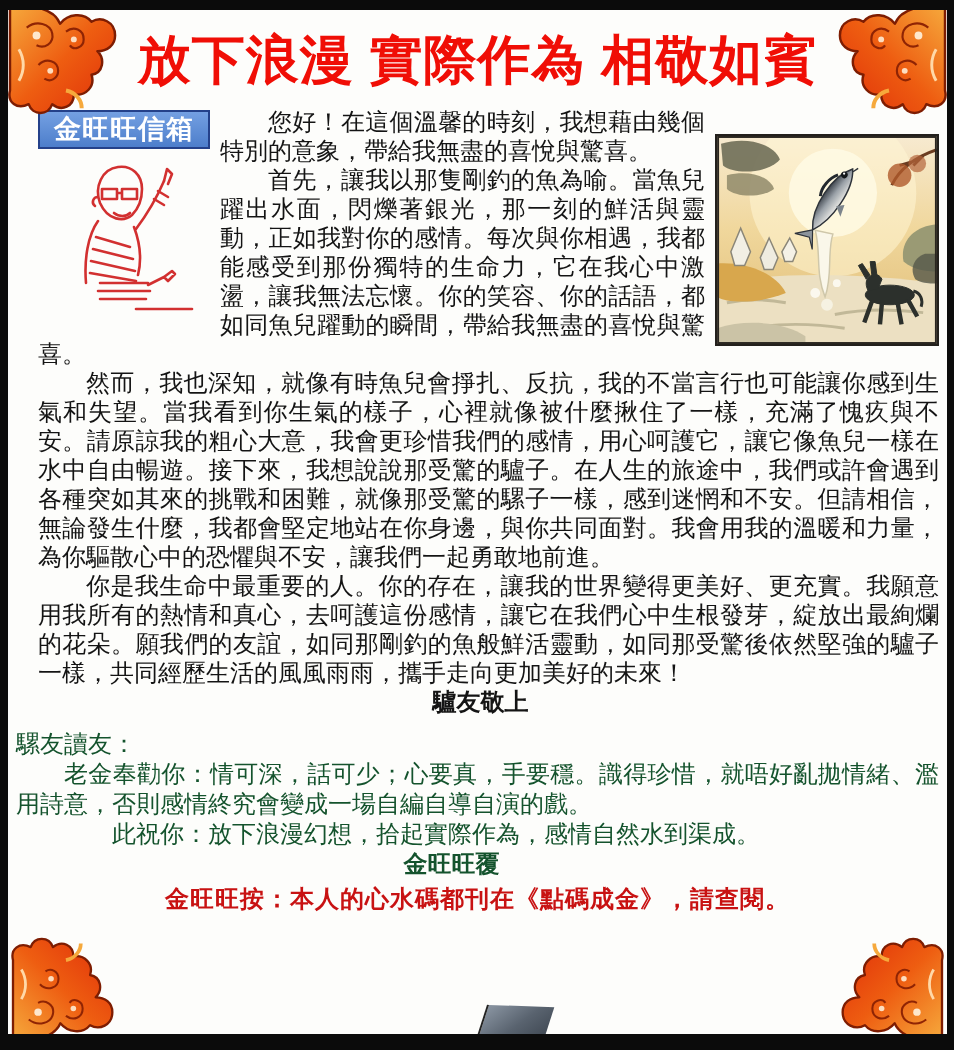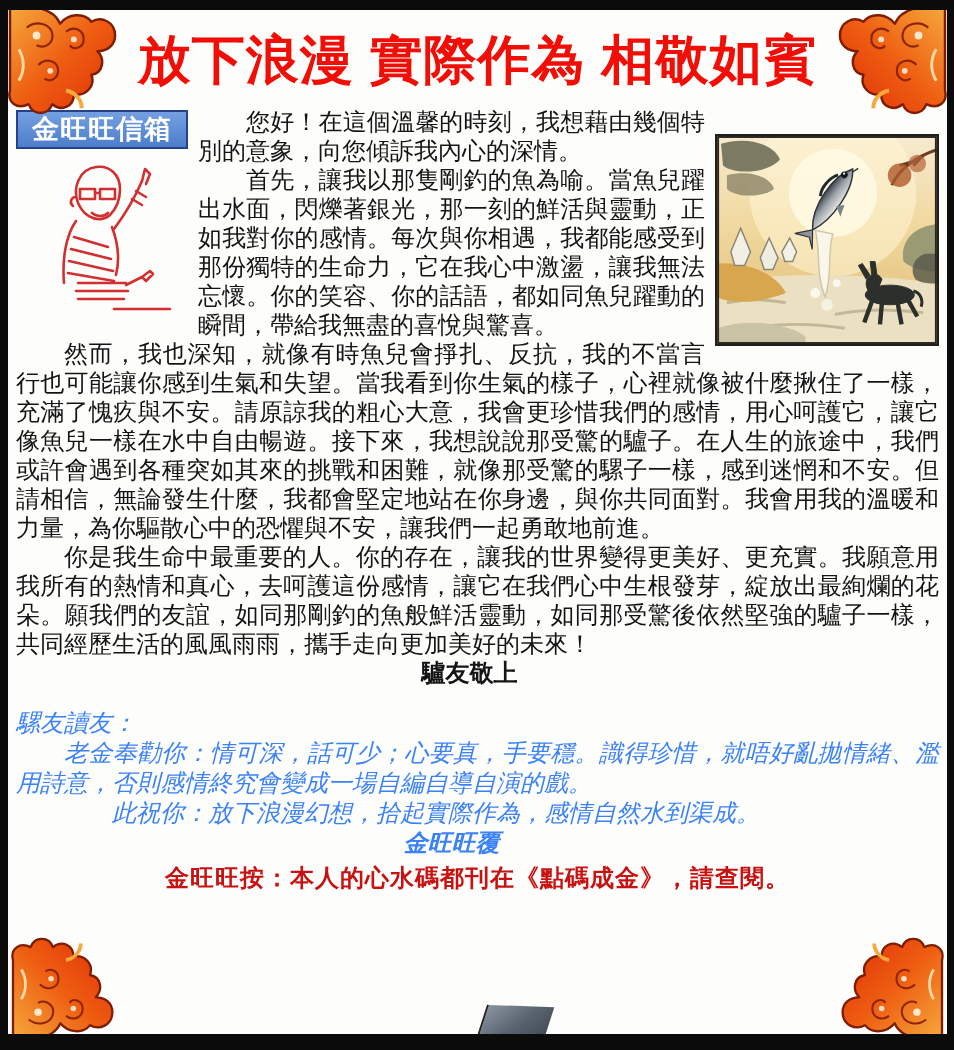--- a/index.html
+++ b/index.html
@@ -18,38 +18,38 @@
   .orn-bl{left:-3px;bottom:-6px;transform:scaleY(-1);}
   .orn-br{right:-3px;bottom:-6px;transform:scale(-1,-1);}
   
   .title{
     text-align:center;margin:14px 110px 6px;min-height:78px;
     font-family:"Liberation Sans", sans-serif;
     font-size:53px;font-weight:900;letter-spacing:1px;color:#f00e06;
     line-height:1.35;white-space:nowrap;
   }
   
-  .letter{font-size:24px;line-height:29px;color:#141414;text-align:justify;}
+  .letter{font-size:24px;line-height:29px;color:#141414;text-align:justify;margin-left:22px;}
   .letter p{margin:0;text-indent:2em;}
   .letter p.salutation{text-indent:0;}
   .logo{float:left;width:172px;margin:2px 10px 2px 0;}
   .logo-band{
     background:linear-gradient(#74a0e2,#4d7ecb);
     border:2px solid #24418a;color:#ffffff;text-align:center;
     font-family:"Liberation Sans", sans-serif;font-weight:bold;
     font-size:27px;letter-spacing:1px;padding:3px 0;
   }
   .logo-art{display:block;margin:2px auto 0;}
   .pic{
     float:right;width:224px;height:212px;margin:26px 0 4px 10px;
     border:2px solid #23201c;box-sizing:border-box;background:#efd9a2;
   }
   .sig-line{text-align:center;text-indent:0 !important;padding-right:16px;font-weight:bold;}
   
-  .reply{font-size:24px;line-height:30px;color:#3b82f6;text-align:justify;font-style:italic;margin-top:20px;}
+  .reply{font-size:24px;line-height:30px;color:#14532d;text-align:justify;margin-top:12px;}
   .reply p{margin:0;text-indent:2em;}
   .reply p.reply-head{text-indent:0;}
   .reply p.reply-wish{text-indent:4em;}
   .reply .sig-line{padding-right:52px;}
   
   .footer-note{
     text-align:center;margin-top:4px;
     font-family:"Liberation Sans", sans-serif;font-weight:bold;
     font-size:24px;color:#c81212;letter-spacing:1px;
   }
@@ -190,21 +190,21 @@
         <g fill="#2c302c" stroke="#2c302c">
           <ellipse cx="176" cy="162" rx="25" ry="10"></ellipse>
           <path d="M154,158 c-4,-8 -2,-14 4,-16 c4,-2 8,0 10,4 l-4,10 z"></path>
           <path d="M152,146 l-8,-14 4,-2 8,12 z M158,144 l-2,-16 5,0 2,15 z"></path>
           <path d="M158,168 l-8,22 M168,170 l-2,22 M184,170 l4,22 M194,166 l10,18" fill="none" stroke-width="4.5"></path>
           <path d="M200,158 c8,2 10,10 8,16" fill="none" stroke-width="3"></path>
         </g>
         <rect x="1" y="1" width="222" height="210" fill="none" stroke="#2a2620" stroke-width="2"></rect>
       </svg>
 
-      <p>您好！在這個溫馨的時刻，我想藉由幾個特別的意象，向您傾訴我內心的深情。</p>
+      <p>您好！在這個溫馨的時刻，我想藉由幾個特別的意象，帶給我無盡的喜悅與驚喜。</p>
       <p>首先，讓我以那隻剛釣的魚為喻。當魚兒躍出水面，閃爍著銀光，那一刻的鮮活與靈動，正如我對你的感情。每次與你相遇，我都能感受到那份獨特的生命力，它在我心中激盪，讓我無法忘懷。你的笑容、你的話語，都如同魚兒躍動的瞬間，帶給我無盡的喜悅與驚喜。</p>
       <p>然而，我也深知，就像有時魚兒會掙扎、反抗，我的不當言行也可能讓你感到生氣和失望。當我看到你生氣的樣子，心裡就像被什麼揪住了一樣，充滿了愧疚與不安。請原諒我的粗心大意，我會更珍惜我們的感情，用心呵護它，讓它像魚兒一樣在水中自由暢遊。接下來，我想說說那受驚的驢子。在人生的旅途中，我們或許會遇到各種突如其來的挑戰和困難，就像那受驚的騾子一樣，感到迷惘和不安。但請相信，無論發生什麼，我都會堅定地站在你身邊，與你共同面對。我會用我的溫暖和力量，為你驅散心中的恐懼與不安，讓我們一起勇敢地前進。</p>
       <p>你是我生命中最重要的人。你的存在，讓我的世界變得更美好、更充實。我願意用我所有的熱情和真心，去呵護這份感情，讓它在我們心中生根發芽，綻放出最絢爛的花朵。願我們的友誼，如同那剛釣的魚般鮮活靈動，如同那受驚後依然堅強的驢子一樣，共同經歷生活的風風雨雨，攜手走向更加美好的未來！</p>
       <p class="sig-line">驢友敬上</p>
       <div class="clear"></div>
     </div>
 
     <div class="reply">
       <p class="reply-head">騾友讀友：</p>
       <p>老金奉勸你：情可深，話可少；心要真，手要穩。識得珍惜，就唔好亂拋情緒、濫用詩意，否則感情終究會變成一場自編自導自演的戲。</p>

